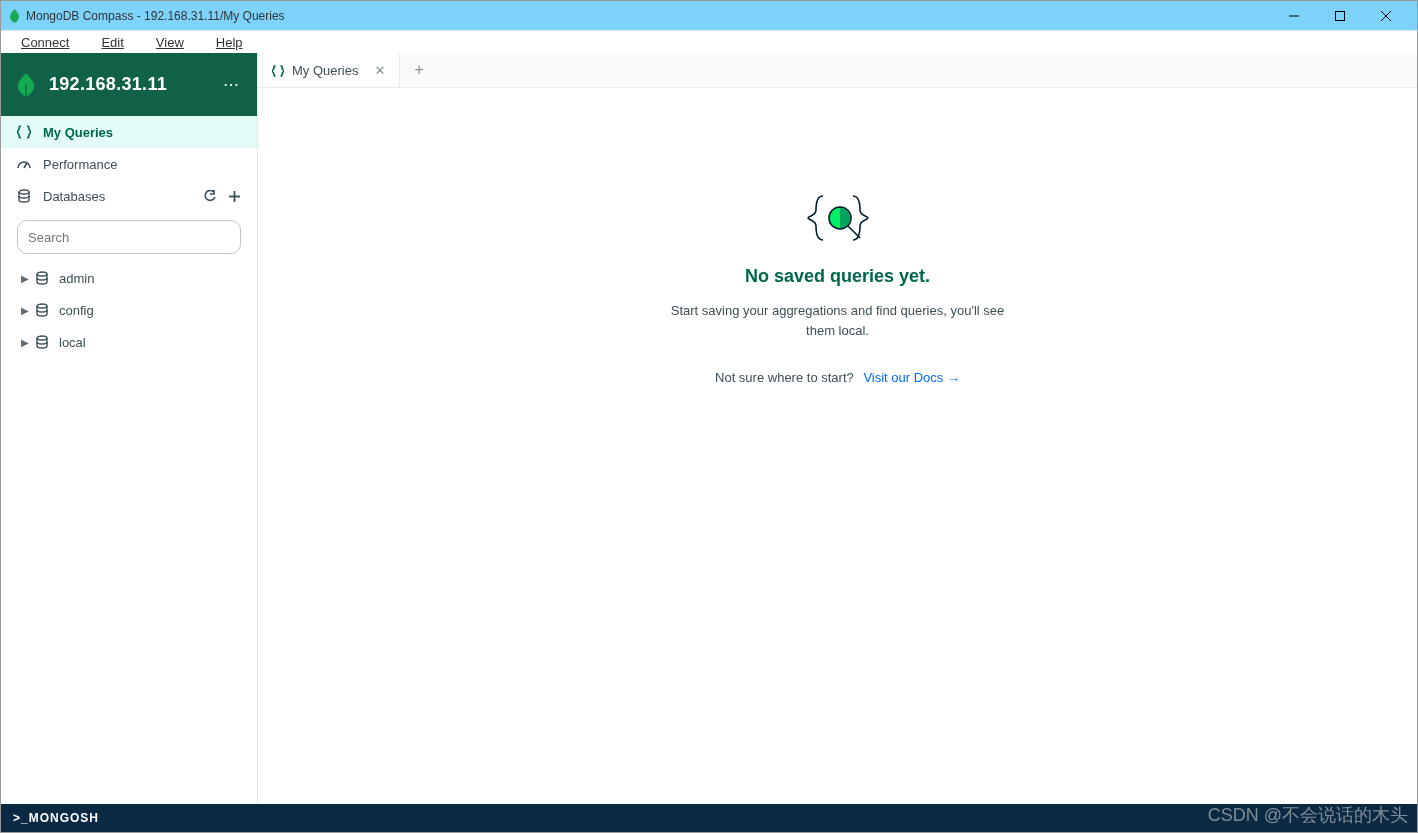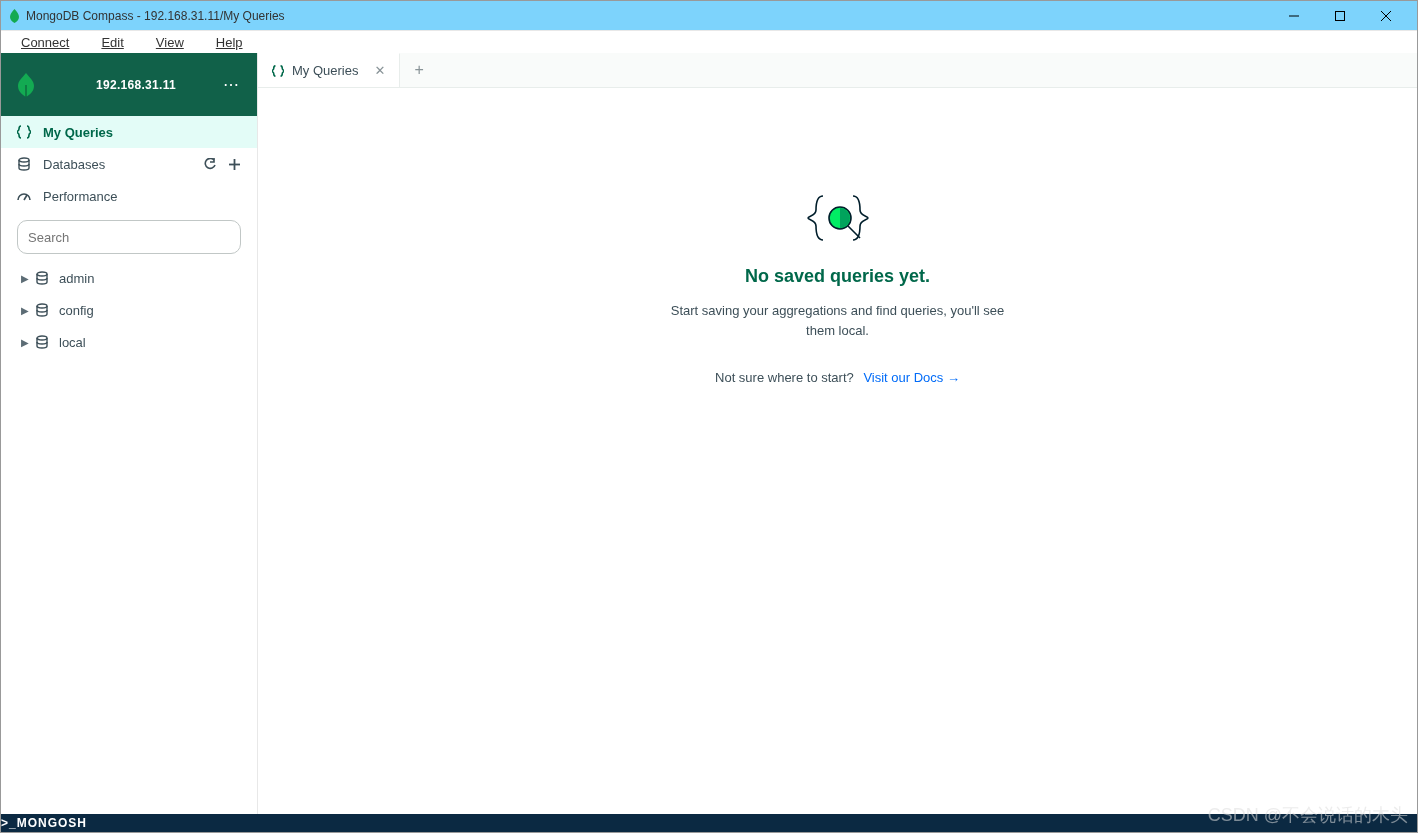--- a/index.html
+++ b/index.html
@@ -20,21 +20,21 @@
 
 .menubar { height: 22px; display: flex; align-items: center; padding: 0 4px; background: #fff; }
 .menubar span { margin: 0 8px; font-size: 13px; color: #333; }
 .menubar .ul { text-decoration: underline; text-decoration-color: #333; }
 
 .main { flex: 1; display: flex; min-height: 0; }
 
 .sidebar { width: 257px; background: #fff; border-right: 1px solid #e8e8e8; display: flex; flex-direction: column; }
 .conn-header { height: 63px; background: #116149; color: #fff; display: flex; align-items: center; padding: 0 16px; }
 .conn-header .leaf-ico { width: 18px; height: 24px; margin-right: 14px; }
-.conn-header .title { font-weight: 700; font-size: 12px; letter-spacing: 0.3px; flex: 1; text-align: center; }
+.conn-header .title { font-weight: 700; font-size: 18px; letter-spacing: 0.3px; flex: 1; }
 .conn-header .dots { font-size: 16px; letter-spacing: 2px; }
 .nav-item { height: 32px; display: flex; align-items: center; padding: 0 16px; font-size: 13px; color: #3d4f58; cursor: pointer; }
 .nav-item.active { background: #e3fcf7; color: #00684a; font-weight: 600; }
 .nav-item .ico { width: 18px; display: inline-flex; margin-right: 8px; }
 .nav-item.databases { justify-content: flex-start; }
 .nav-item .right-icons { margin-left: auto; display: flex; gap: 12px; color: #3d4f58; }
 .search-wrap { padding: 8px 16px; }
 .search-wrap input { width: 100%; height: 34px; border: 1px solid #c1c7c6; border-radius: 10px; padding: 0 10px; font-size: 13px; color: #5c6c75; outline: none; }
 .db-item { height: 32px; display: flex; align-items: center; padding-left: 20px; font-size: 13px; color: #3d4f58; cursor: pointer; }
 .db-item .caret { width: 14px; font-size: 10px; color: #5c6c75; }
@@ -46,21 +46,21 @@
 .tab .ico { color: #00684a; }
 .tab .close { color: #889397; font-size: 13px; margin-left: 8px; }
 .tabbar .add-tab { display: flex; align-items: center; padding: 0 14px; color: #889397; font-size: 16px; }
 .empty-state { flex: 1; display: flex; flex-direction: column; align-items: center; padding-top: 100px; text-align: center; }
 .empty-illus { width: 80px; height: 60px; margin-bottom: 18px; }
 .empty-title { font-size: 18px; color: #00684a; font-weight: 600; margin-bottom: 14px; }
 .empty-desc { font-size: 13px; color: #3d4f58; max-width: 360px; line-height: 1.5; margin-bottom: 30px; }
 .empty-hint { font-size: 13px; color: #3d4f58; }
 .empty-hint a { color: #016bf8; text-decoration: none; margin-left: 6px; }
 
-.footer { height: 18px; background: #0b2942; color: #fff; display: flex; align-items: center; padding: 0 0; font-size: 12px; font-weight: 600; letter-spacing: 1px; }
+.footer { height: 28px; background: #0b2942; color: #fff; display: flex; align-items: center; padding: 0 12px; font-size: 12px; font-weight: 600; letter-spacing: 1px; }
 .watermark { position: absolute; right: 10px; bottom: 6px; color: rgba(220,220,220,0.55); font-size: 18px; pointer-events: none; font-family: sans-serif; }
 svg { display: block; }
 </style>
 </head>
 <body>
 
 <div class="app">
 
   <div class="titlebar">
     <span class="leaf">
@@ -111,20 +111,30 @@
       </div>
 
       <div class="nav-item active">
         <span class="ico">
             <svg width="14" height="14" viewBox="0 0 14 14">
               <path d="M4 1 C2 1 2 3 2 4 C2 6 0 6 0 7 C0 8 2 8 2 10 C2 11 2 13 4 13" fill="none" stroke="#00684a" stroke-width="1.6"></path>
               <path d="M10 1 C12 1 12 3 12 4 C12 6 14 6 14 7 C14 8 12 8 12 10 C12 11 12 13 10 13" fill="none" stroke="#00684a" stroke-width="1.6"></path>
             </svg>
           </span>
         <span>My Queries</span>
+      </div>
+
+      <div class="nav-item">
+        <span class="ico">
+            <svg width="14" height="14" viewBox="0 0 14 14">
+              <path d="M1 11 A6 6 0 0 1 13 11" fill="none" stroke="#3d4f58" stroke-width="1.6"></path>
+              <line x1="7" y1="11" x2="10" y2="6" stroke="#3d4f58" stroke-width="1.6"></line>
+            </svg>
+          </span>
+        <span>Performance</span>
       </div>
 
       <div class="nav-item databases">
         <span class="ico">
             <svg width="14" height="14" viewBox="0 0 14 14">
               <ellipse cx="7" cy="3" rx="5" ry="2" fill="none" stroke="#3d4f58" stroke-width="1.4"></ellipse>
               <path d="M2 3 L2 11 A5 2 0 0 0 12 11 L12 3" fill="none" stroke="#3d4f58" stroke-width="1.4"></path>
               <path d="M2 7 A5 2 0 0 0 12 7" fill="none" stroke="#3d4f58" stroke-width="1.4"></path>
             </svg>
           </span>
@@ -138,30 +148,20 @@
             </span>
           <span>
               <svg width="13" height="13" viewBox="0 0 13 13">
                 <line x1="6.5" y1="1" x2="6.5" y2="12" stroke="#3d4f58" stroke-width="1.8"></line>
                 <line x1="1" y1="6.5" x2="12" y2="6.5" stroke="#3d4f58" stroke-width="1.8"></line>
               </svg>
             </span>
         </span>
       </div>
 
-      <div class="nav-item">
-        <span class="ico">
-            <svg width="14" height="14" viewBox="0 0 14 14">
-              <path d="M1 11 A6 6 0 0 1 13 11" fill="none" stroke="#3d4f58" stroke-width="1.6"></path>
-              <line x1="7" y1="11" x2="10" y2="6" stroke="#3d4f58" stroke-width="1.6"></line>
-            </svg>
-          </span>
-        <span>Performance</span>
-      </div>
-
       <div class="search-wrap">
         <input type="text" placeholder="Search" style="">
       </div>
 
       <div class="db-item">
         <span class="caret">▶</span>
         <span class="db-ico">
             <svg width="14" height="14" viewBox="0 0 14 14">
               <ellipse cx="7" cy="3" rx="5" ry="2" fill="none" stroke="#3d4f58" stroke-width="1.4"></ellipse>
               <path d="M2 3 L2 11 A5 2 0 0 0 12 11 L12 3" fill="none" stroke="#3d4f58" stroke-width="1.4"></path>

